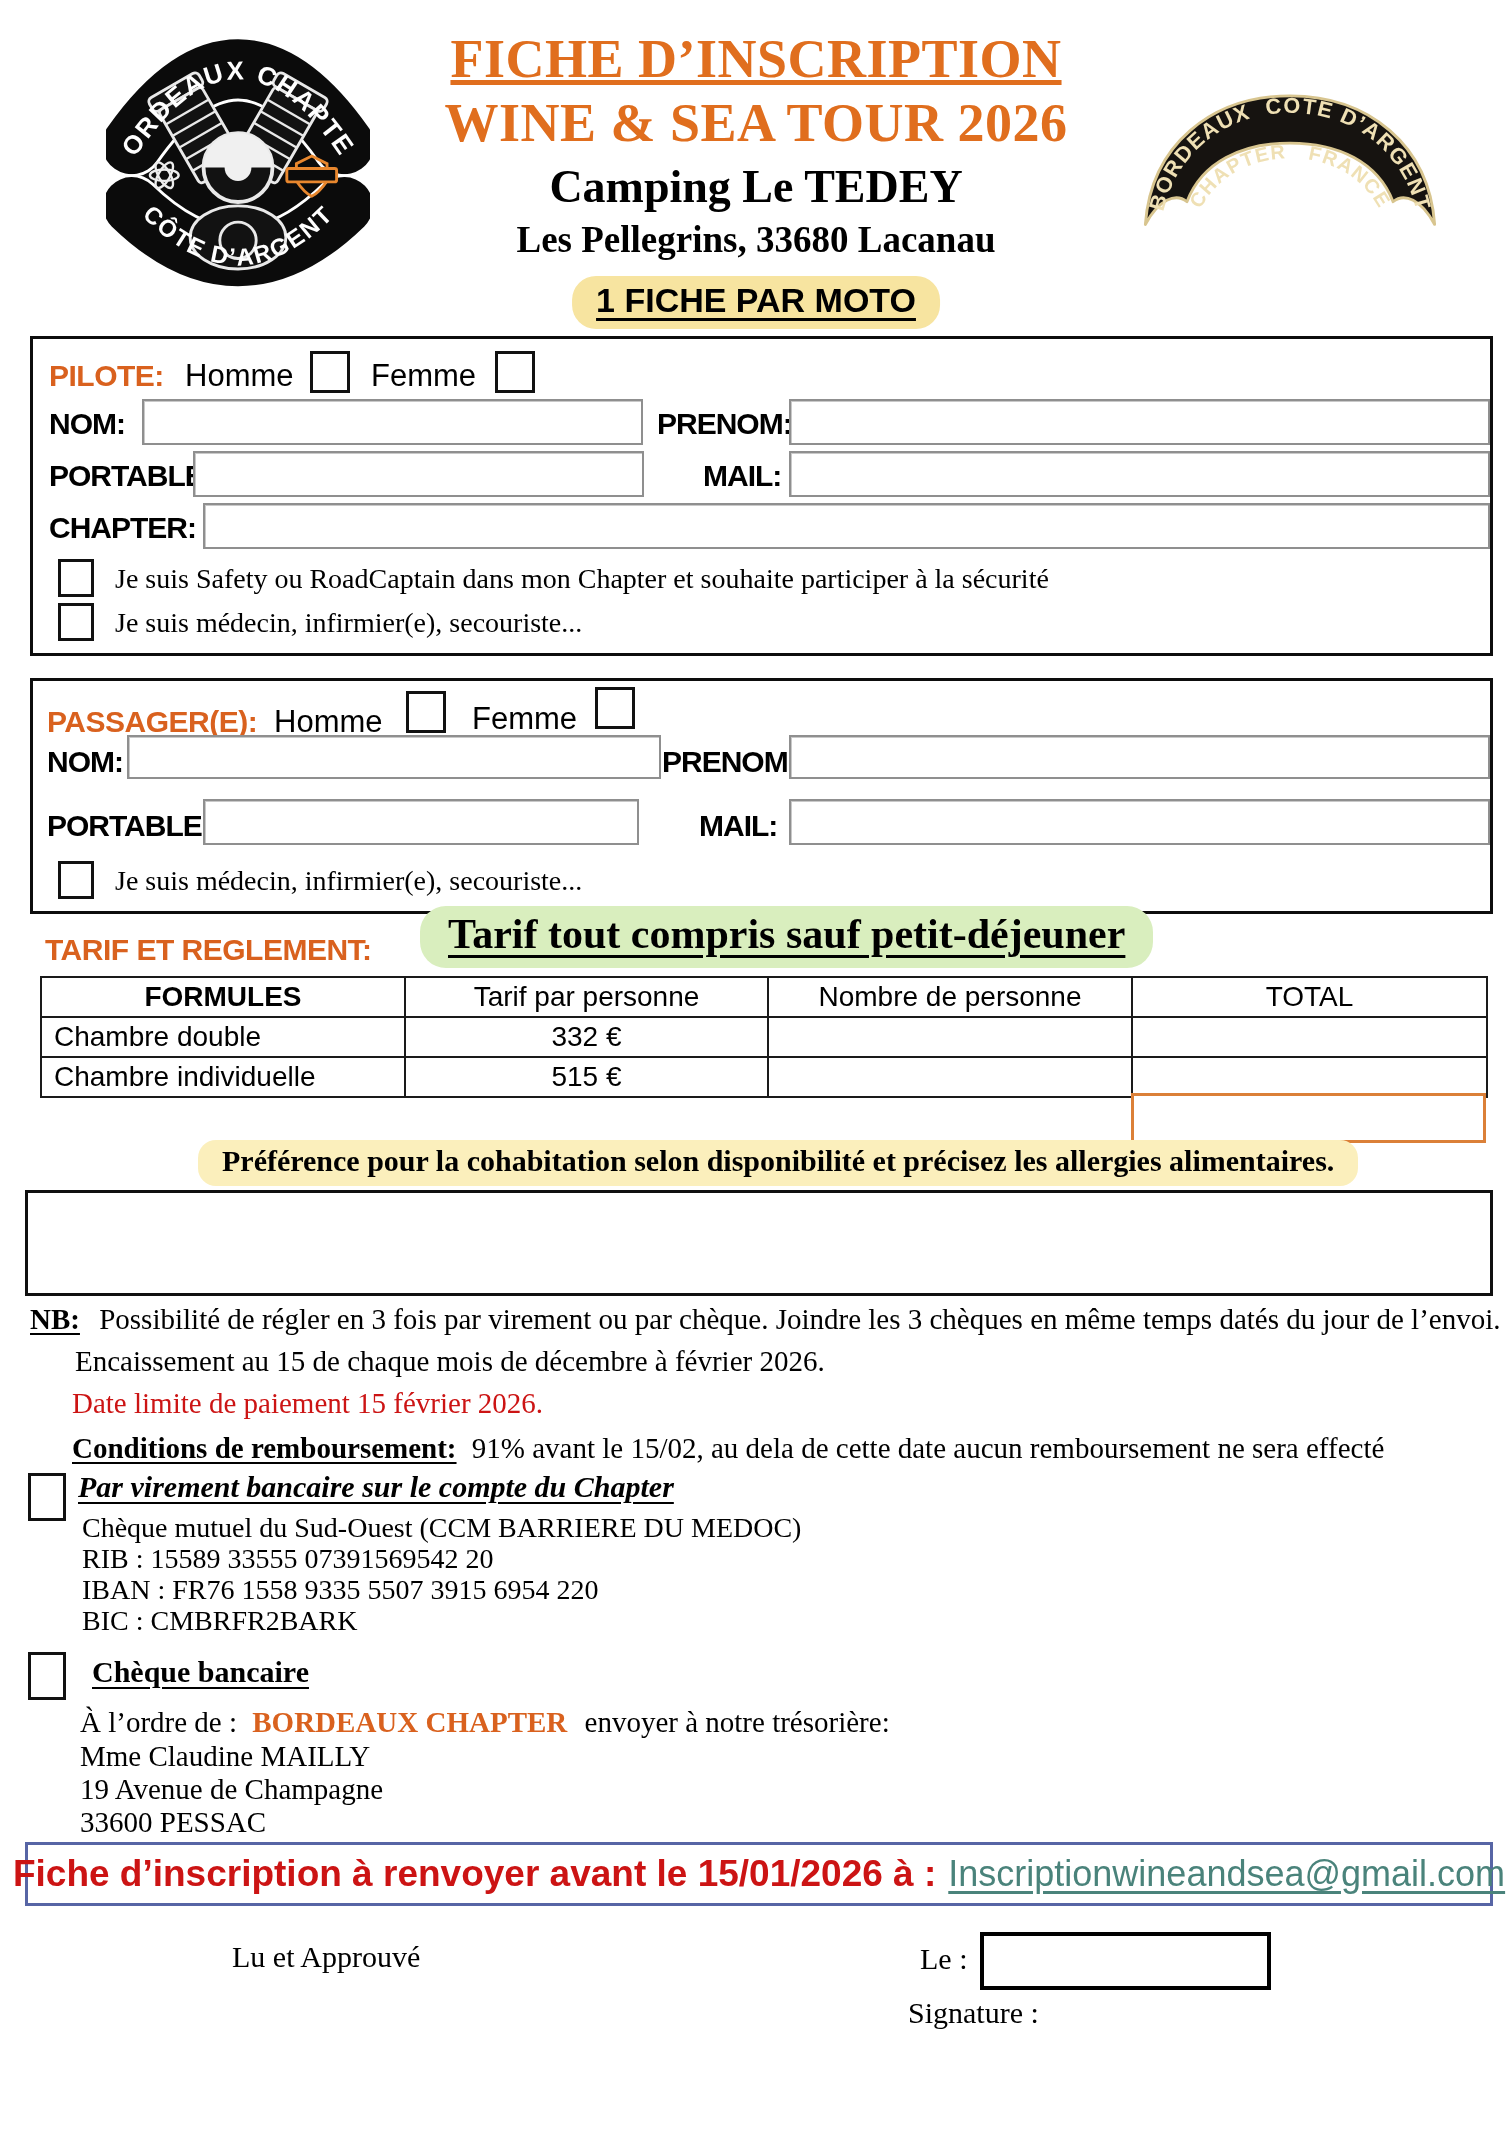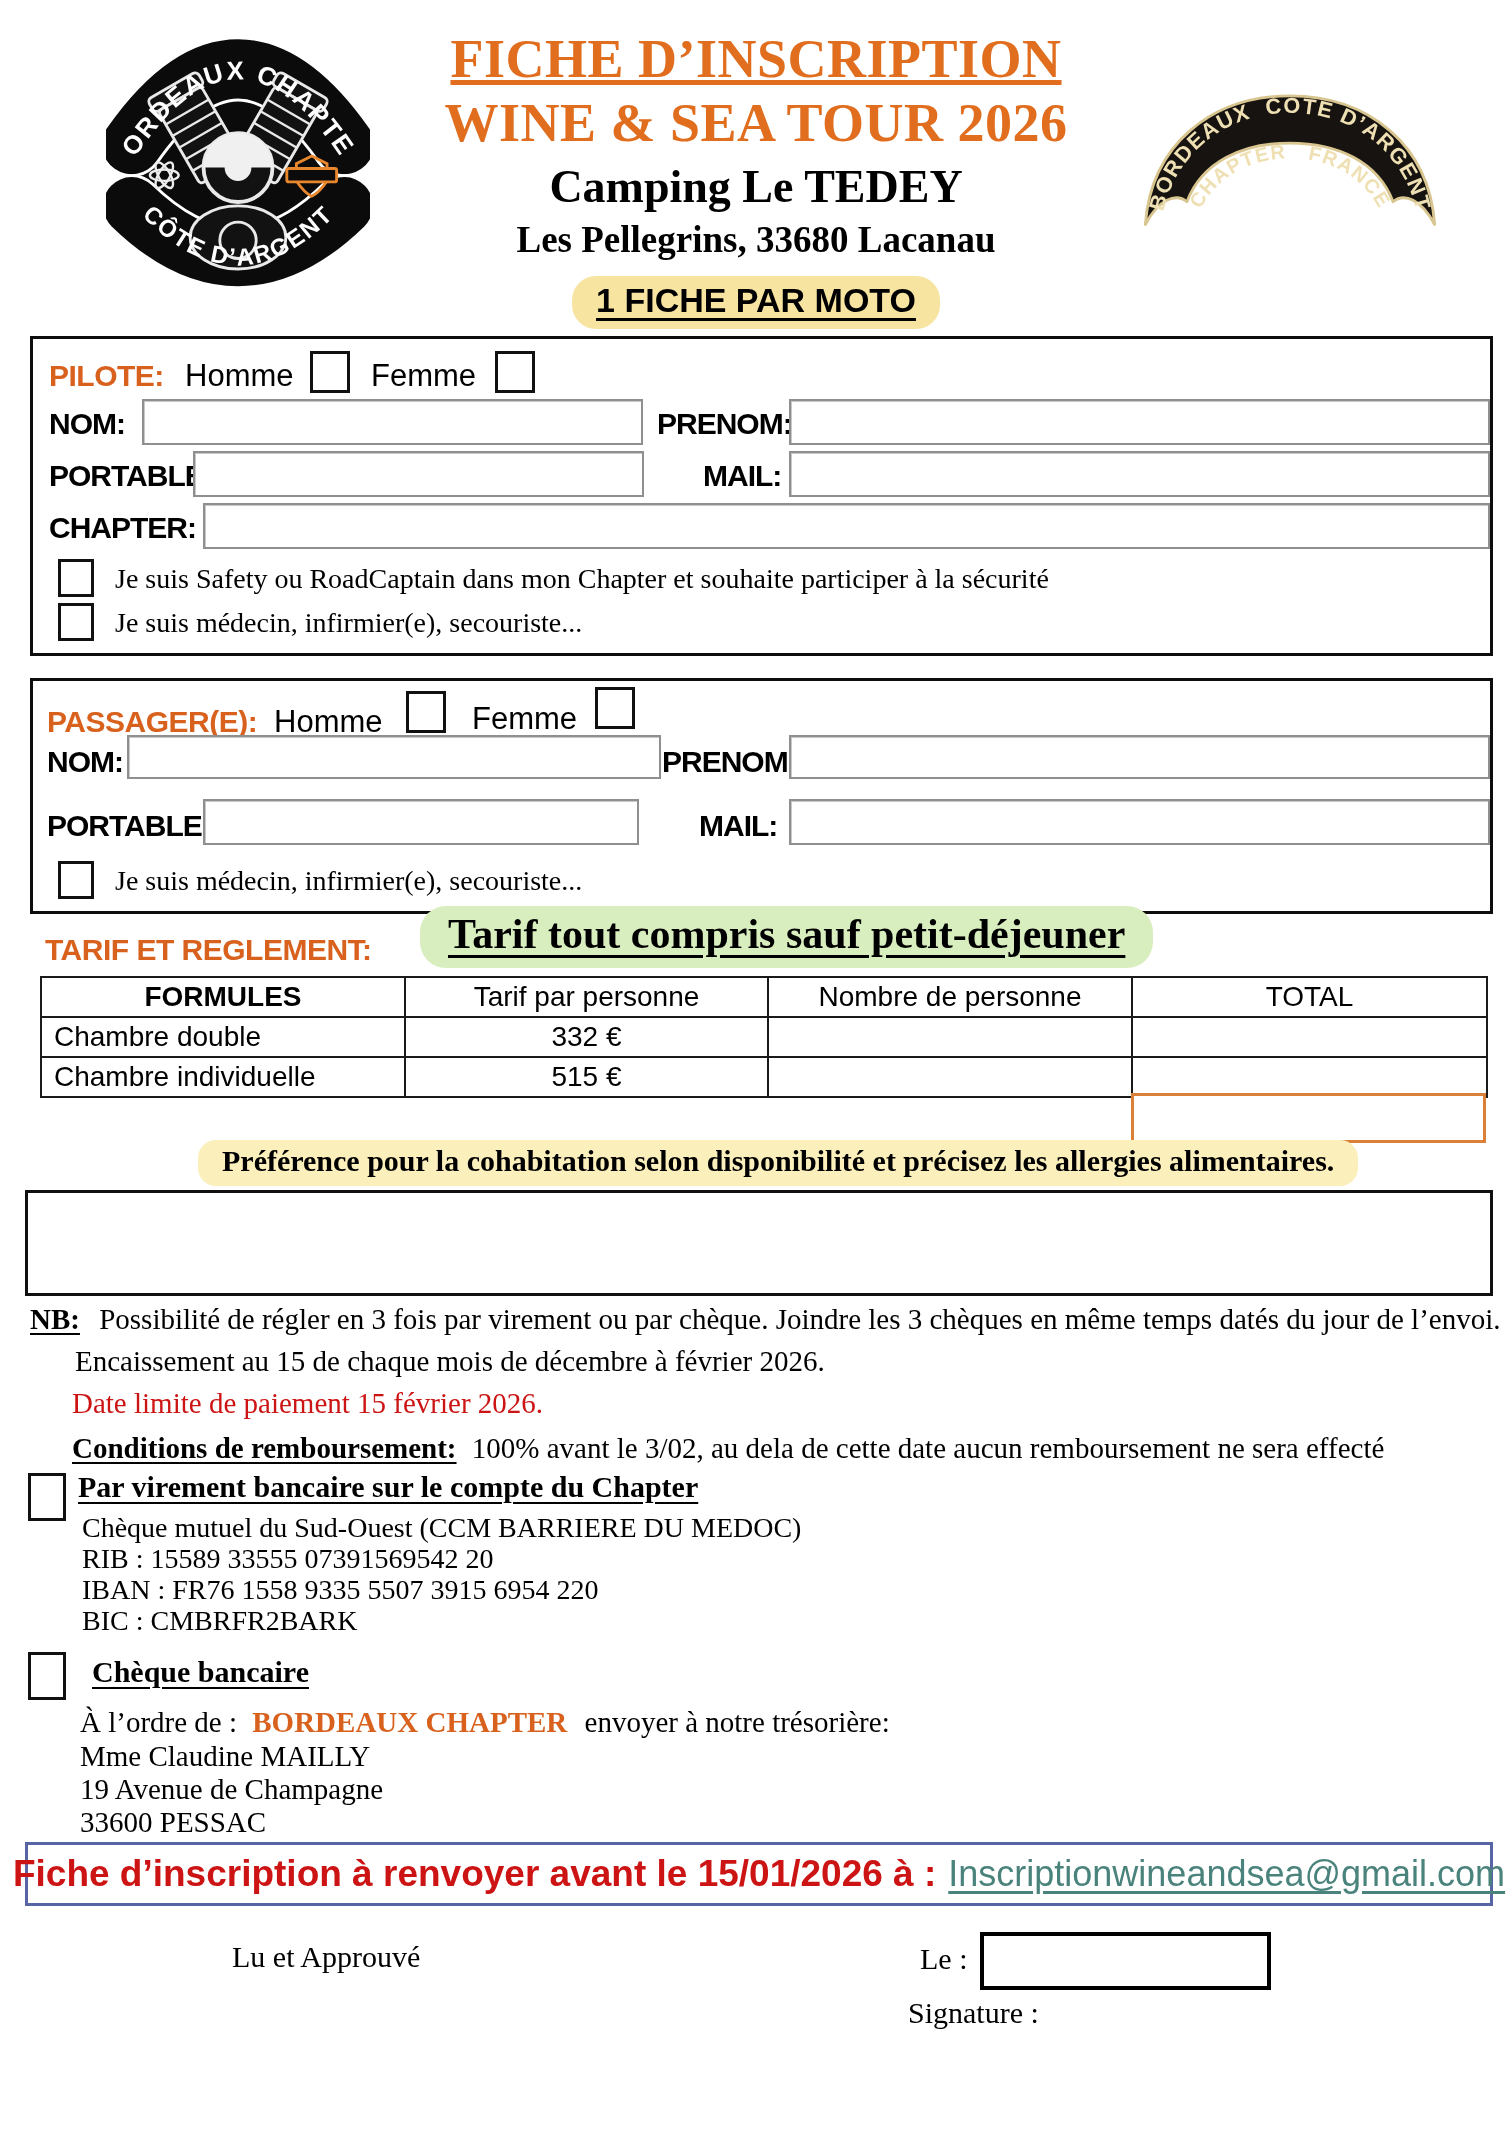--- a/index.html
+++ b/index.html
@@ -228,25 +228,25 @@
   <div class="comment-box"></div>
 
   <div class="bodyline" style="left:30px;top:1303px;">
     <span class="b u">NB:</span>
     <span style="margin-left:12px;">Possibilité de régler en 3 fois par virement ou par chèque. Joindre les 3 chèques en même temps datés du jour de l’envoi.</span>
   </div>
   <div class="bodyline" style="left:75px;top:1345px;">Encaissement au 15 de chaque mois de décembre à février 2026.</div>
   <div class="bodyline red" style="left:72px;top:1387px;">Date limite de paiement 15 février 2026.</div>
   <div class="bodyline" style="left:72px;top:1432px;">
     <span class="b u">Conditions de remboursement:</span>
-    <span style="margin-left:8px;">100% avant le 3/02, au dela de cette date aucun remboursement ne sera effecté</span>
+    <span style="margin-left:8px;">91% avant le 15/02, au dela de cette date aucun remboursement ne sera effecté</span>
   </div>
 
   <span class="checkbox" style="left:28px;top:1473px;width:32px;height:42px;"></span>
-  <span class="pay-label" style="left:78px;top:1470px;">Par virement bancaire sur le compte du Chapter</span>
+  <span class="pay-label" style="left:78px;top:1470px;font-style:italic;">Par virement bancaire sur le compte du Chapter</span>
   <div class="bank">
     <div>Chèque mutuel du Sud-Ouest (CCM BARRIERE DU MEDOC)</div>
     <div>RIB : 15589 33555 07391569542 20</div>
     <div>IBAN : FR76 1558 9335 5507 3915 6954 220</div>
     <div>BIC : CMBRFR2BARK</div>
   </div>
 
   <span class="checkbox" style="left:28px;top:1652px;width:32px;height:42px;"></span>
   <span class="pay-label" style="left:92px;top:1655px;">Chèque bancaire</span>
   <div class="bodyline" style="left:80px;top:1706px;">

